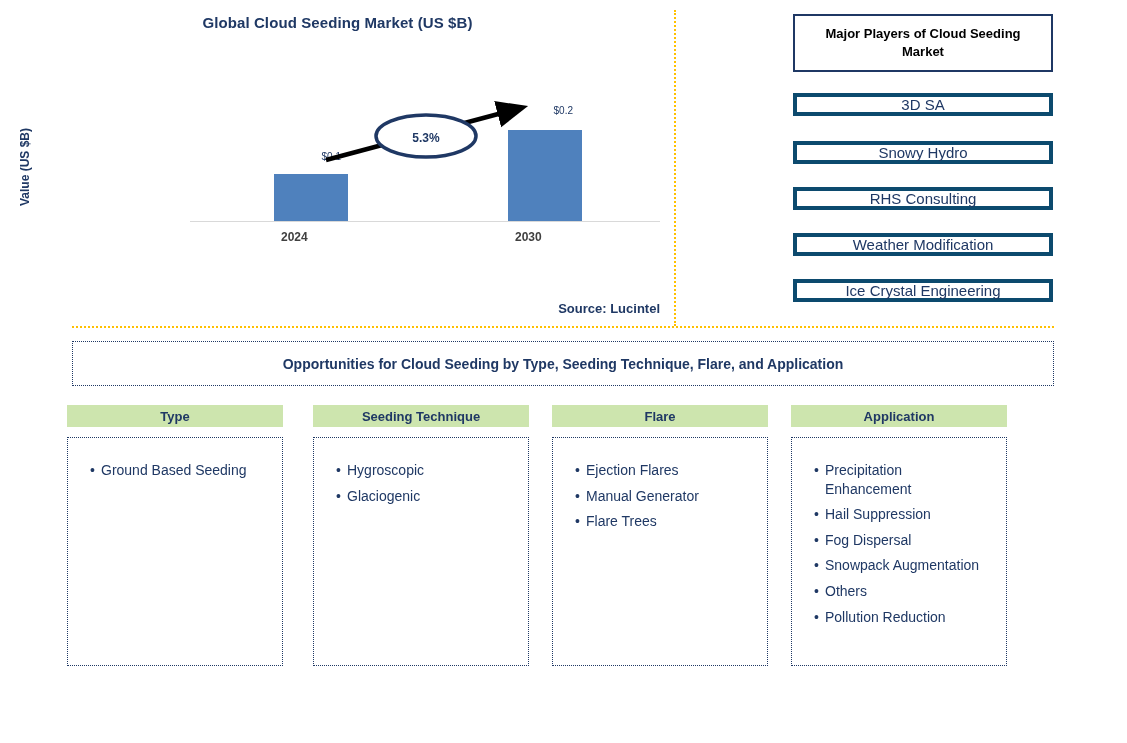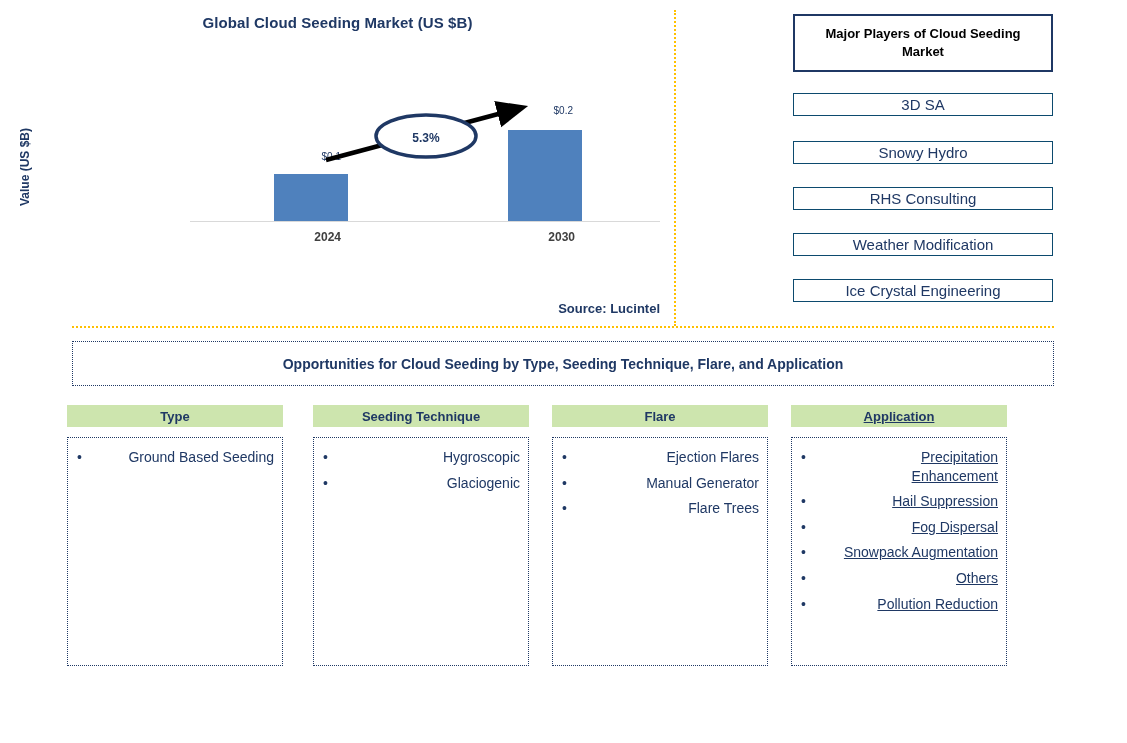--- a/index.html
+++ b/index.html
@@ -53,21 +53,21 @@
     color: #1F3864;
     text-align: right;
   }
   #bar-value-2024 { left: 281px; top: 151px; width: 60px; }
   #bar-value-2030 { left: 513px; top: 105px; width: 60px; }
 
   .tick-label {
     font-size: 12px;
     font-weight: bold;
     color: #404040;
-    text-align: right;
+    text-align: left;
   }
   #tick-2024 { left: 281px; top: 230px; width: 60px; }
   #tick-2030 { left: 515px; top: 230px; width: 60px; }
 
   #cagr-svg { left: 320px; top: 98px; width: 210px; height: 78px; }
   #cagr-text {
     left: 378px; top: 131px; width: 96px;
     text-align: center;
     font-size: 12px;
     font-weight: bold;
@@ -106,21 +106,21 @@
     text-align: center;
     font-size: 13px;
     font-weight: bold;
     line-height: 1.35;
     color: #000000;
     padding: 0 8px;
   }
   .player-box {
     left: 793px;
     width: 260px; height: 23px;
-    border: 1px solid #0c4a6e;
+    border: 4px solid #0c4a6e;
     box-sizing: border-box;
     display: flex;
     align-items: center;
     justify-content: center;
     font-size: 15px;
     color: #1F3864;
     background: #ffffff;
   }
 
   
@@ -153,40 +153,39 @@
     top: 437px;
     width: 216px; height: 229px;
     border: 1px dotted #1F3864;
     box-sizing: border-box;
     padding: 6px 4px 0 5px;
     font-size: 14px;
     color: #1F3864;
     line-height: 1.33;
   }
   .col-body ul {
-    margin: 4px; padding: 0;
+    margin: 17px; padding: 0;
     list-style: none;
-    text-align: right;
   }
   .col-body li {
     margin: 0 0 7px 0;
     padding-left: 11px;
     position: relative;
     white-space: pre-line;
   }
   .col-body li::before {
     content: "\2022";
     position: absolute;
     left: 0; top: 0;
   }
 
   #col-0-header, #col-0-body { left: 67px; }
   #col-1-header, #col-1-body { left: 313px; }
   #col-2-header, #col-2-body { left: 552px; }
-  #col-3-header, #col-3-body { left: 791px; text-decoration: underline; }
+  #col-3-header, #col-3-body { left: 791px; }
 </style>
 </head>
 <body>
 
 <div class="abs" id="chart-title">Global Cloud Seeding Market (US $B)</div>
 
 <div class="abs" id="y-axis-label">Value (US $B)</div>
 
 <div class="abs" id="axis-line"></div>
 

